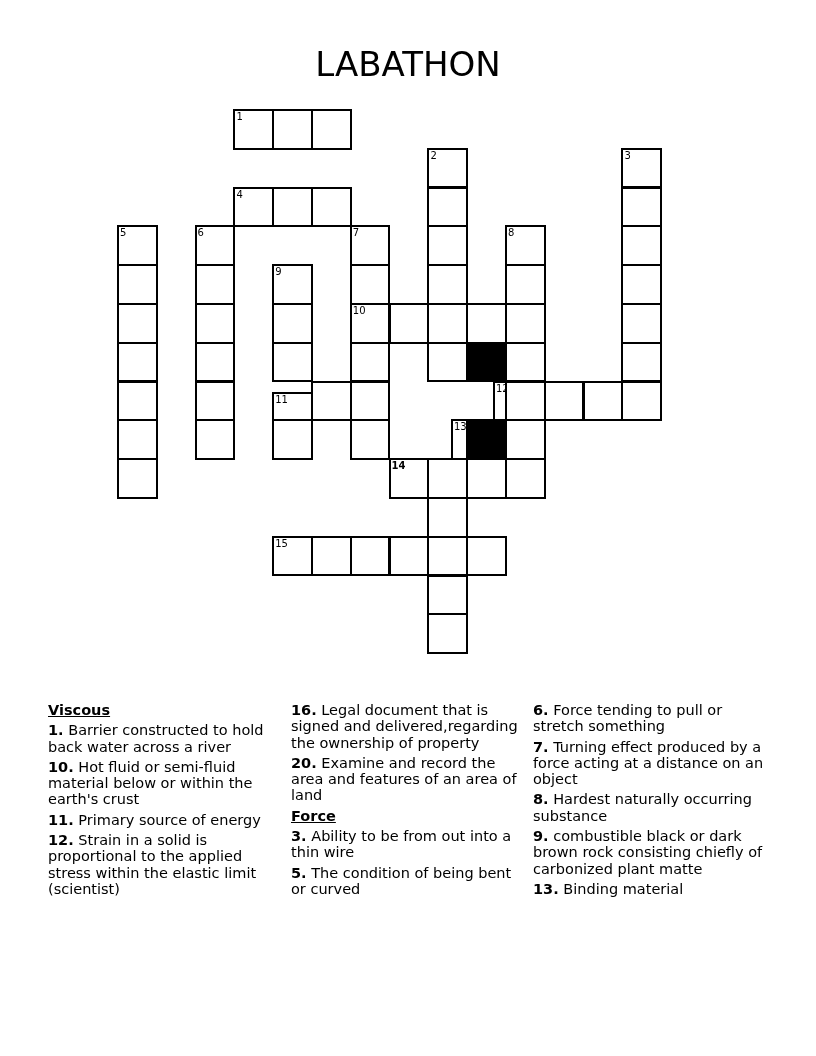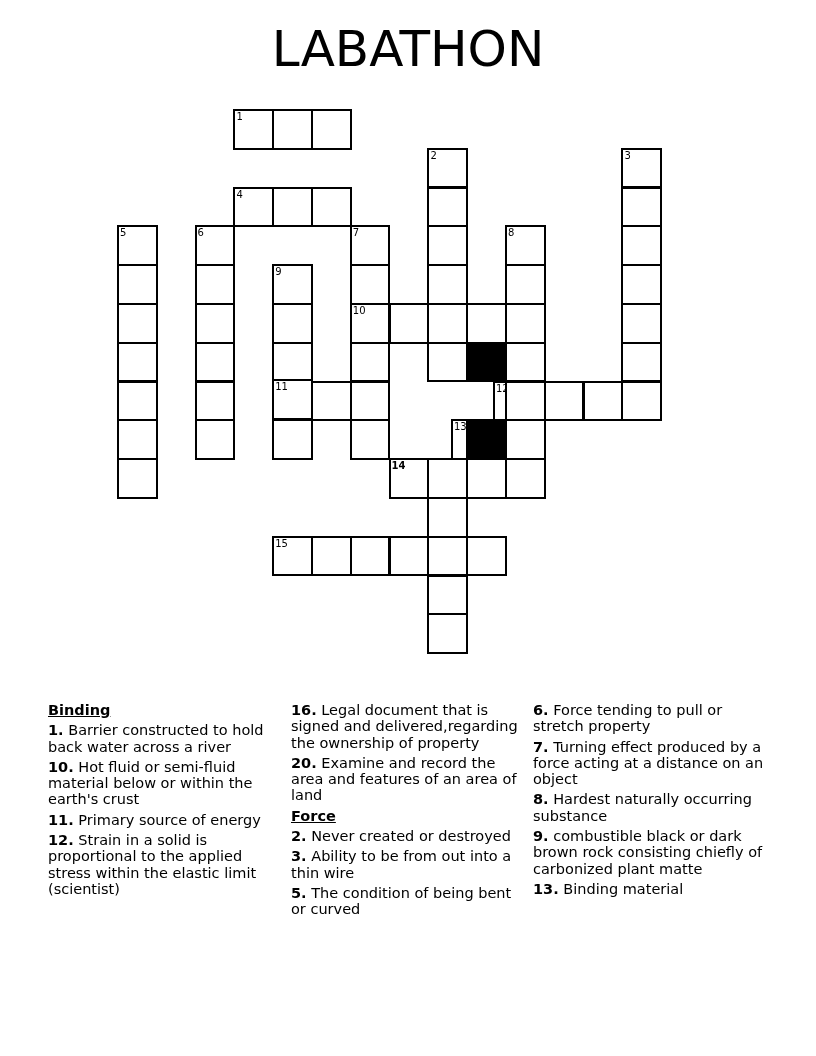--- a/index.html
+++ b/index.html
@@ -1,19 +1,19 @@
 <!DOCTYPE html>
 <html><head>
   <meta charset="utf-8">
   <style>
     html, body { margin: 0; padding: 0; background: #ffffff; }
     body { width: 816px; height: 1056px; position: relative; overflow: hidden;
            font-family: "DejaVu Sans", sans-serif; color: #000; }
-    .title { position: absolute; left: 0; top: 19px; width: 816px; text-align: center;
-             font-size: 50px; font-weight: normal; letter-spacing: 0px; line-height: 60px; }
+    .title { position: absolute; left: 0; top: 34px; width: 816px; text-align: center;
+             font-size: 34px; font-weight: normal; letter-spacing: 0px; line-height: 60px; }
     .grid { position: absolute; left: 0; top: 0; width: 816px; height: 680px; }
     .cell { position: absolute; box-sizing: border-box; width: 40.5px; height: 40.5px;
             border: 2px solid #000; background: #fff; }
     .cell.black { background: #000; }
     .cell .num { position: absolute; left: 1px; top: 0px; font-size: 10px; line-height: 11px;
                  font-family: "DejaVu Sans", sans-serif; }
     .clues { position: absolute; top: 702px; font-size: 14.5px; line-height: 16.3px; }
     .col { position: absolute; top: 0; }
     .col1 { left: 48px; width: 235px; }
     .col2 { left: 291px; width: 238px; }
@@ -83,21 +83,21 @@
     <div class="cell" style="left: 117px; top: 341.8px;"></div>
     <div class="cell" style="left: 194.6px; top: 341.8px;"></div>
     <div class="cell" style="left: 272.2px; top: 341.8px;"></div>
     <div class="cell" style="left: 349.8px; top: 341.8px;"></div>
     <div class="cell" style="left: 427.4px; top: 341.8px;"></div>
     <div class="cell black" style="left: 466.2px; top: 341.8px;"></div>
     <div class="cell" style="left: 505px; top: 341.8px;"></div>
     <div class="cell" style="left: 621.4px; top: 341.8px;"></div>
     <div class="cell" style="left: 117px; top: 380.6px;"></div>
     <div class="cell" style="left: 194.6px; top: 380.6px;"></div>
-    <div class="cell" style="left: 272.2px; top: 379px;">
+    <div class="cell" style="left: 272.2px; top: 392px;">
       <span class="num">11</span>
     </div>
     <div class="cell" style="left: 311px; top: 380.6px;"></div>
     <div class="cell" style="left: 349.8px; top: 380.6px;"></div>
     <div class="cell" style="left: 493px; top: 380.6px;">
       <span class="num">12</span>
     </div>
     <div class="cell" style="left: 505px; top: 380.6px;"></div>
     <div class="cell" style="left: 543.8px; top: 380.6px;"></div>
     <div class="cell" style="left: 582.6px; top: 380.6px;"></div>
@@ -126,34 +126,33 @@
     <div class="cell" style="left: 349.8px; top: 535.8px;"></div>
     <div class="cell" style="left: 388.6px; top: 535.8px;"></div>
     <div class="cell" style="left: 427.4px; top: 535.8px;"></div>
     <div class="cell" style="left: 466.2px; top: 535.8px;"></div>
     <div class="cell" style="left: 427.4px; top: 574.6px;"></div>
     <div class="cell" style="left: 427.4px; top: 613.4px;"></div>
   </div>
 
 <div class="clues">
   <div class="col col1">
-    <div class="heading">Binding</div>
+    <div class="heading">Viscous</div>
     <div class="clue"><b>1.</b> <span>Barrier constructed to hold back water across a river</span></div>
     <div class="clue"><b>10.</b> <span>Hot fluid or semi-fluid material below or within the earth's crust</span></div>
     <div class="clue"><b>11.</b> <span>Primary source of energy</span></div>
     <div class="clue"><b>12.</b> <span>Strain in a solid is proportional to the applied stress within the elastic limit (scientist)</span></div>
   </div>
   <div class="col col2">
     <div class="clue"><b>16.</b> <span>Legal document that is signed and delivered,regarding the ownership of property</span></div>
     <div class="clue"><b>20.</b> <span>Examine and record the area and features of an area of land</span></div>
     <div class="heading">Force</div>
-    <div class="clue"><b>2.</b> <span>Never created or destroyed</span></div>
     <div class="clue"><b>3.</b> <span>Ability to be from out into a thin wire</span></div>
     <div class="clue"><b>5.</b> <span>The condition of being bent or curved</span></div>
   </div>
   <div class="col col3">
-    <div class="clue"><b>6.</b> <span>Force tending to pull or stretch property</span></div>
+    <div class="clue"><b>6.</b> <span>Force tending to pull or stretch something</span></div>
     <div class="clue"><b>7.</b> <span>Turning effect produced by a force acting at a distance on an object</span></div>
     <div class="clue"><b>8.</b> <span>Hardest naturally occurring substance</span></div>
     <div class="clue"><b>9.</b> <span>combustible black or dark brown rock consisting chiefly of carbonized plant matte</span></div>
     <div class="clue"><b>13.</b> <span>Binding material</span></div>
   </div>
 </div>
 
 </body></html>

